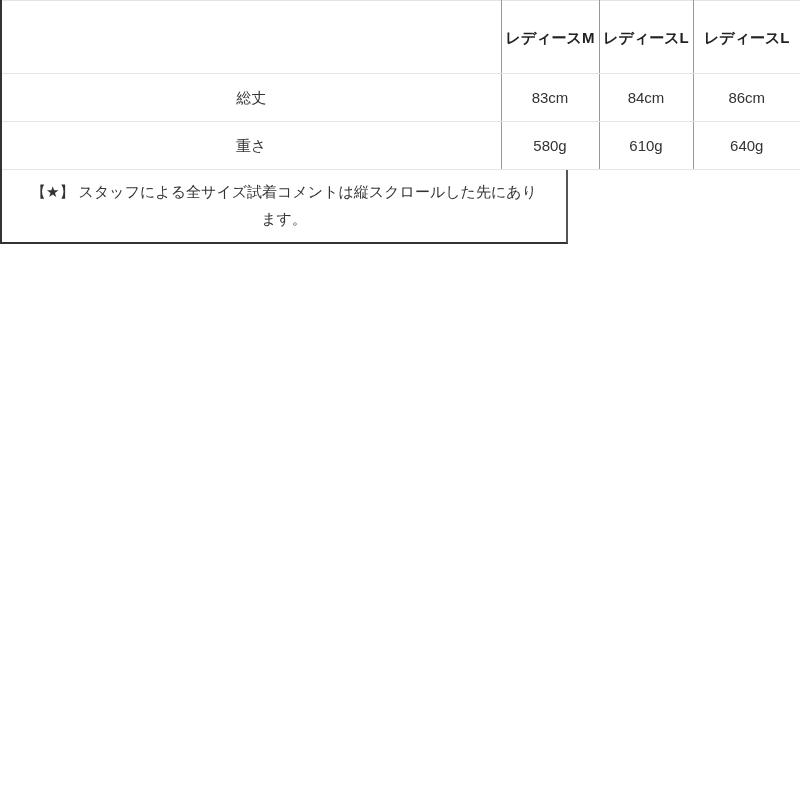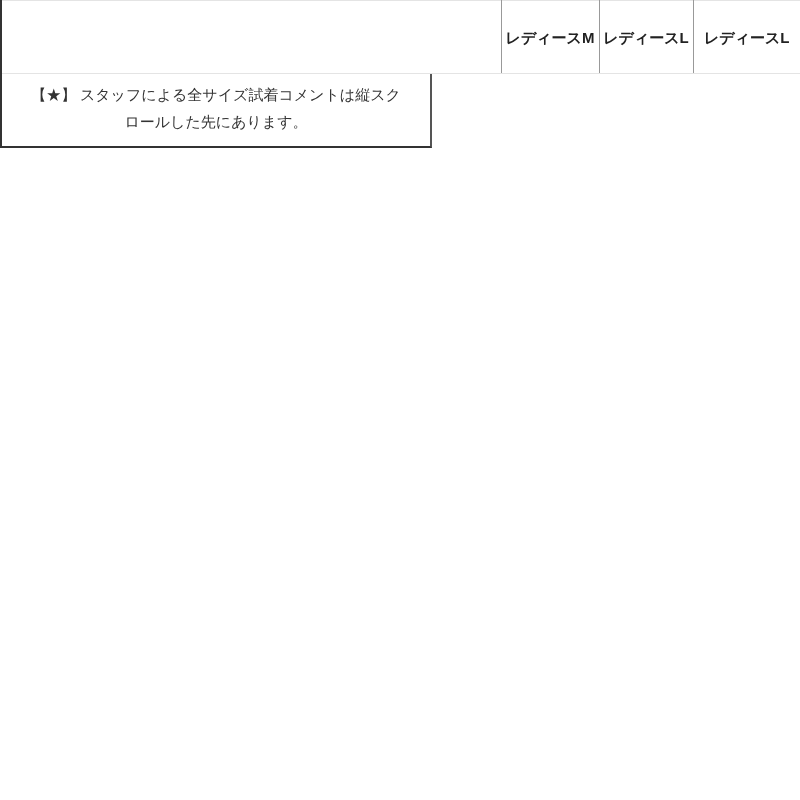--- a/index.html
+++ b/index.html
@@ -50,30 +50,29 @@
   .size-table .col-xl    { width: 108px; }
   .size-table th + th,
   .size-table td + td {
     border-left: 1px solid #999999;
   }
   .size-table tr.row-hip td {
     height: 55px; 
   }
   .note-box {
     box-sizing: border-box;
-    width: 432px;
+    width: 568px;
     min-height: 71px;
     border-left: 2px solid #333333;
     border-right: 2px solid #555555;
     border-bottom: 2px solid #333333;
     padding: 8px 25px 10px 25px;
     display: flex;
     align-items: center;
     justify-content: center;
-    font-family: Liberation Serif, serif;
   }
   .note-text {
     font-size: 15px;
     line-height: 27px;
     text-align: center;
     color: #333333;
   }
 </style>
 </head>
 <body>
@@ -87,18 +86,30 @@
   </colgroup>
   <thead>
     <tr>
       <th></th>
       <th>レディースM</th>
       <th>レディースL</th>
       <th>レディースL</th>
     </tr>
   </thead>
   <tbody>
+    <tr>
+      <td>総丈</td>
+      <td>83cm</td>
+      <td>84cm</td>
+      <td>86cm</td>
+    </tr>
+    <tr>
+      <td>重さ</td>
+      <td>580g</td>
+      <td>610g</td>
+      <td>640g</td>
+    </tr>
   </tbody>
 </table>
 
 <div class="note-box">
   <div class="note-text">【★】 スタッフによる全サイズ試着コメントは縦スクロールした先にあります。</div>
 </div>
 
 </body></html>

